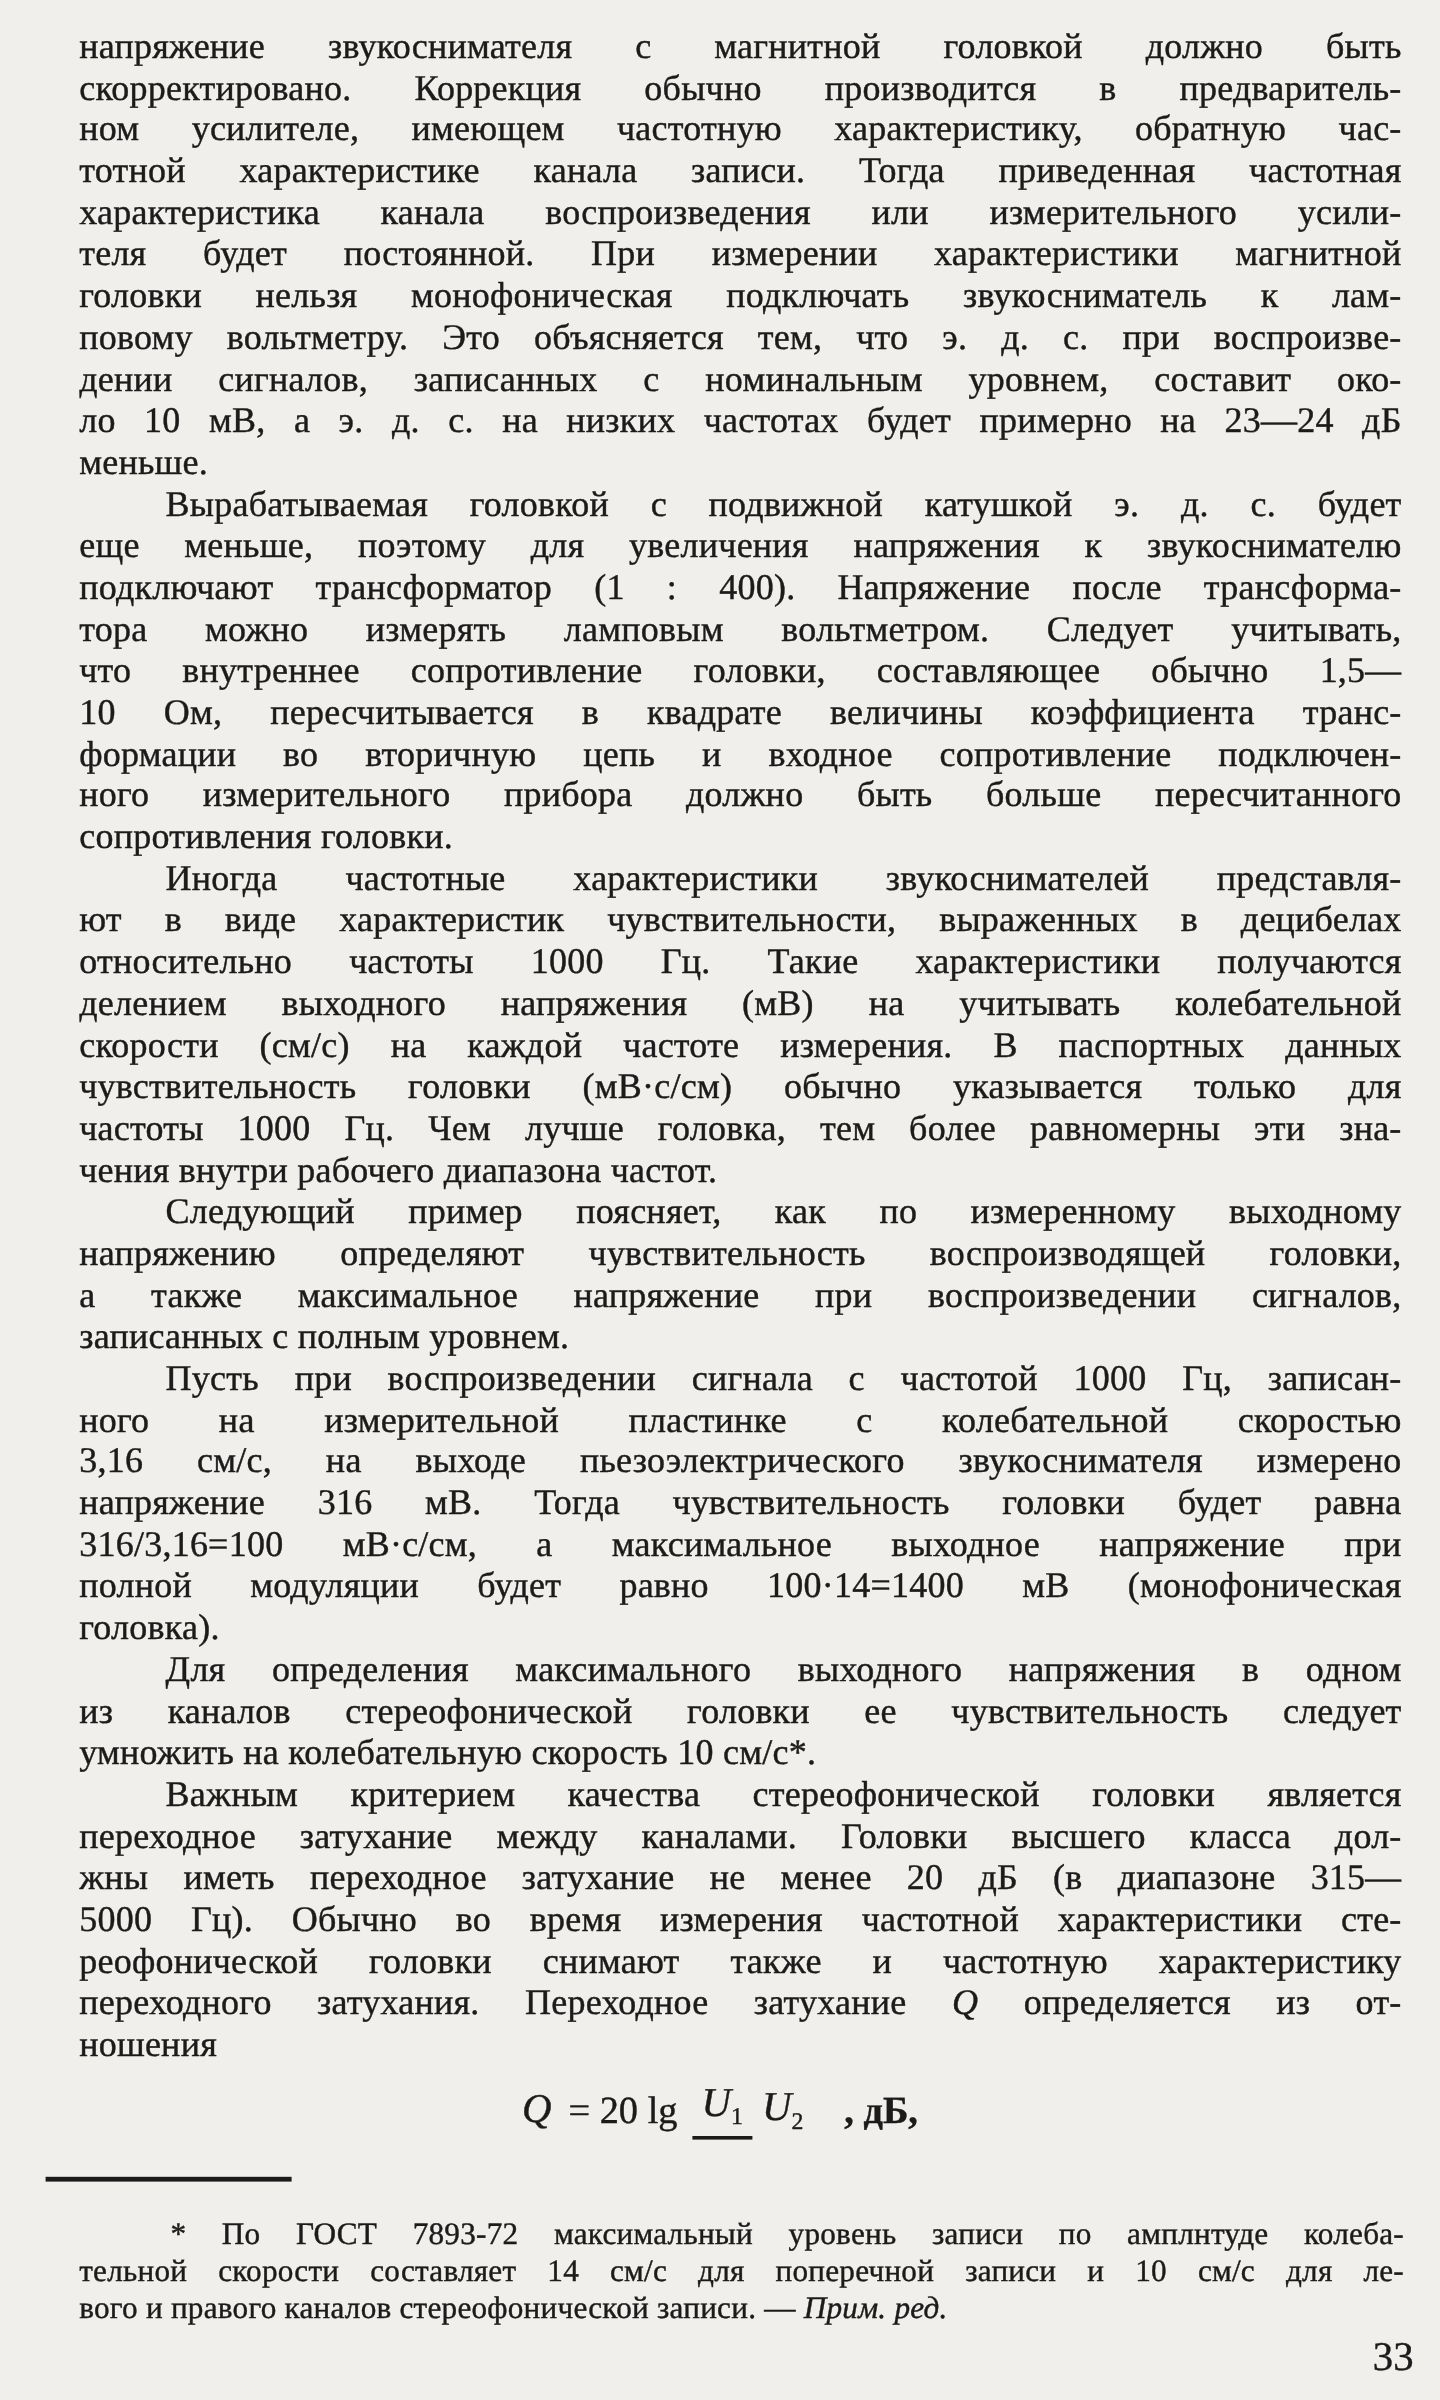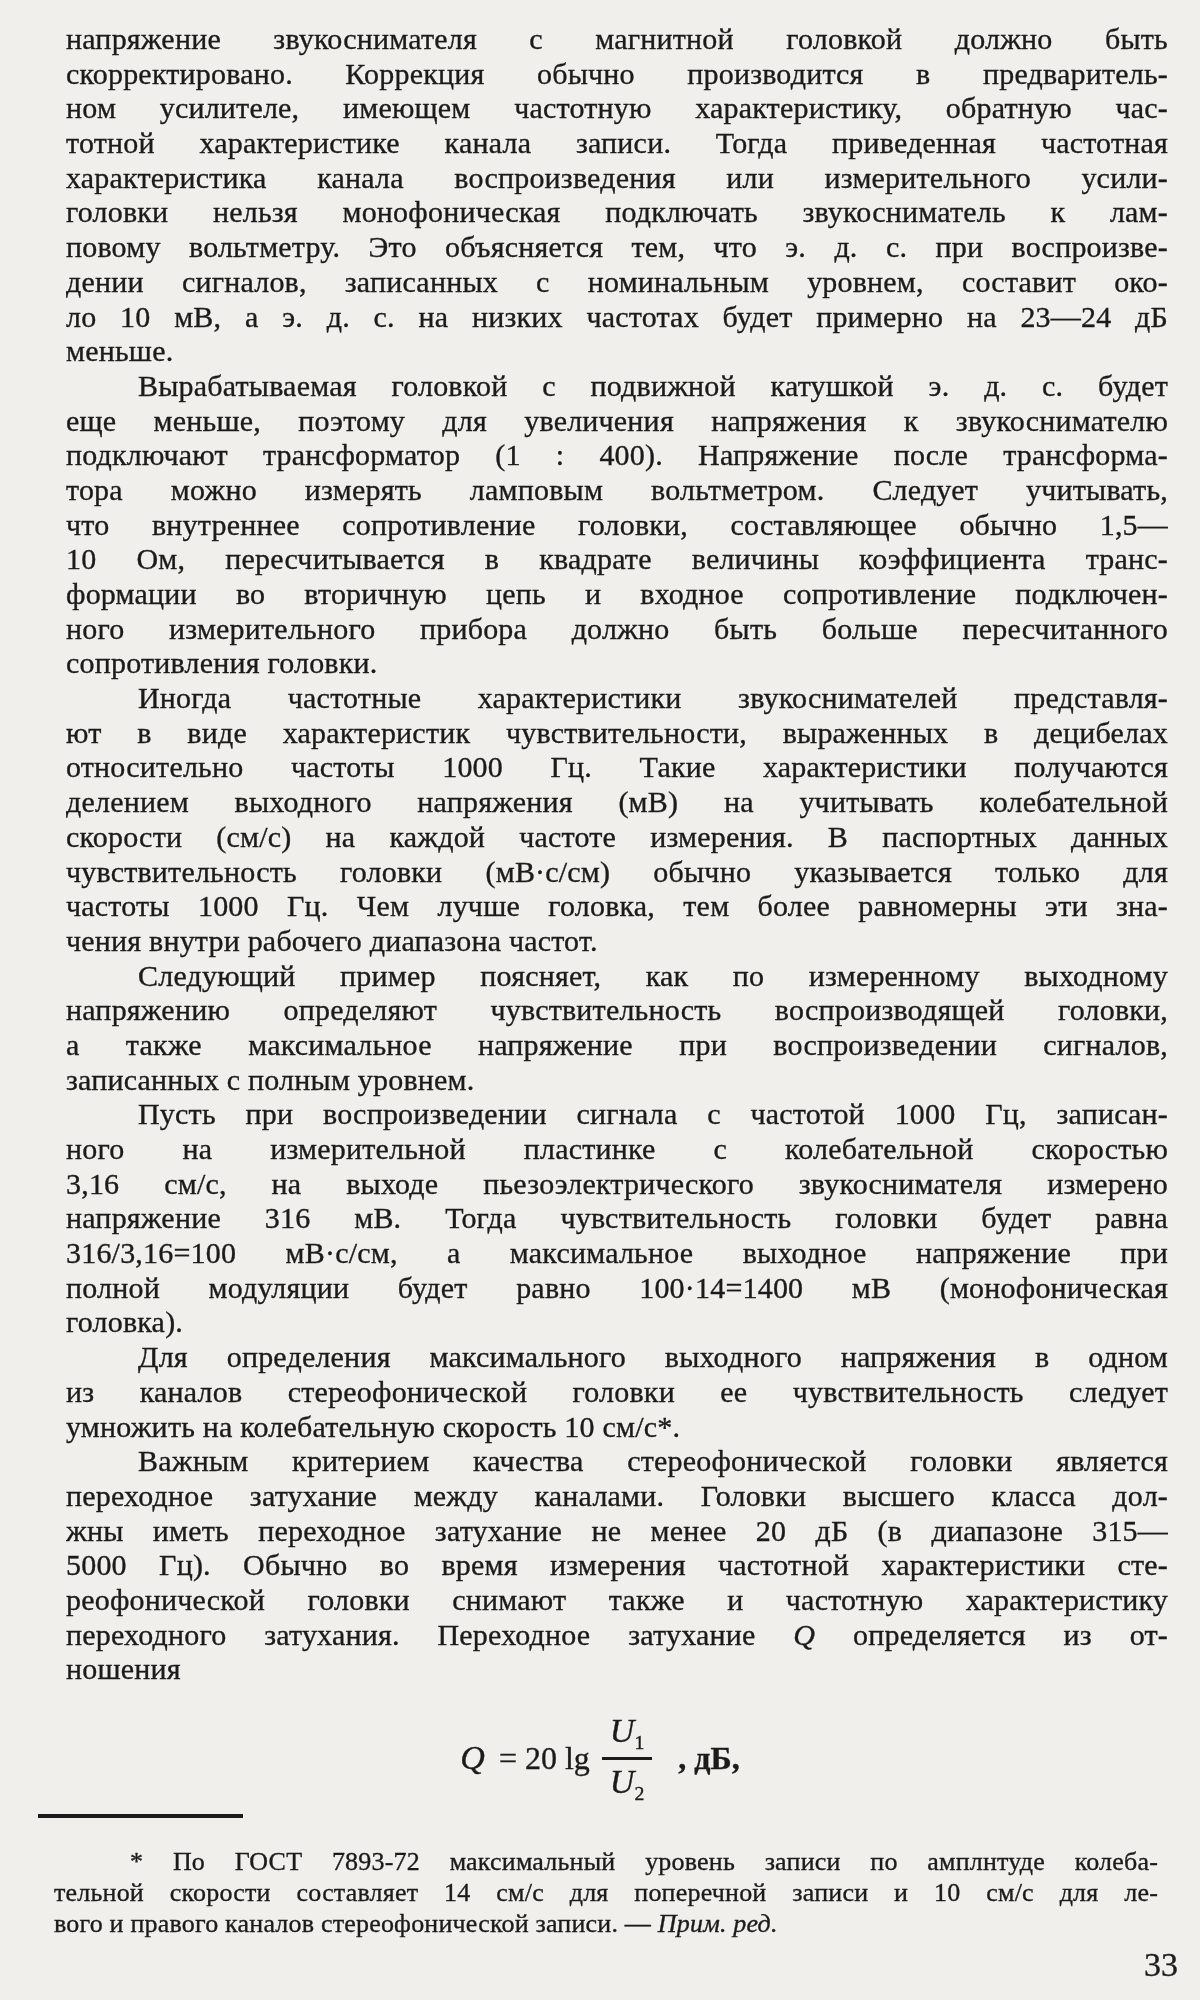--- a/index.html
+++ b/index.html
@@ -37,48 +37,49 @@
   .line.ind{text-indent:72px;}
   .it{font-style:italic;}
 
   .formula{
     position:absolute;left:0;top:1708px;width:1200px;height:100px;
     display:flex;justify-content:center;align-items:center;
     font-size:32px;
   }
   .formula .fvar{font-style:italic;font-size:34px;}
   .formula .fmid{margin:0 12px 0 14px;}
-  .frac{display:inline-flex;flex-direction:column;align-items:center;line-height:1.15;}
+  .frac{display:inline-flex;align-items:center;line-height:1.15;}
   .frac .num{border-bottom:3px solid var(--ink);padding:0 8px 3px 8px;}
   .frac .den{padding:2px 8px 0 8px;}
   .frac sub{font-size:0.62em;font-style:normal;}
   .formula .ftail{margin-left:26px;font-weight:bold;}
 
   .fn-rule{position:absolute;left:38px;top:1814px;width:205px;height:4px;background:var(--ink);}
-  .footnote-text{position:absolute;left:18px;top:1846px;width:1140px;}
+  .footnote-text{position:absolute;left:30px;top:1846px;width:1140px;}
   .footnote-text .line{
     font-size:var(--fn-fs);
     line-height:var(--fn-lh);
     height:var(--fn-lh);
   }
   .footnote-text .line.ind{text-indent:76px;}
 
   .pagenum{position:absolute;top:1946px;right:22px;font-size:34px;}
 </style>
 </head>
 <body>
 
 <div class="page">
 
   <div class="main-text">
       <div class="line"><span>напряжение звукоснимателя с магнитной головкой должно быть</span></div>
       <div class="line"><span>скорректировано. Коррекция обычно производится в предваритель-</span></div>
       <div class="line"><span>ном усилителе, имеющем частотную характеристику, обратную час-</span></div>
       <div class="line"><span>тотной характеристике канала записи. Тогда приведенная частотная</span></div>
       <div class="line"><span>характеристика канала воспроизведения или измерительного усили-</span></div>
+      <div class="line"><span>теля будет постоянной. При измерении характеристики магнитной</span></div>
       <div class="line"><span>головки нельзя монофоническая подключать звукосниматель к лам-</span></div>
       <div class="line"><span>повому вольтметру. Это объясняется тем, что э. д. с. при воспроизве-</span></div>
       <div class="line"><span>дении сигналов, записанных с номинальным уровнем, составит око-</span></div>
       <div class="line"><span>ло 10 мВ, а э. д. с. на низких частотах будет примерно на 23—24 дБ</span></div>
       <div class="line end"><span>меньше.</span></div>
       <div class="line ind"><span>Вырабатываемая головкой с подвижной катушкой э. д. с. будет</span></div>
       <div class="line"><span>еще меньше, поэтому для увеличения напряжения к звукоснимателю</span></div>
       <div class="line"><span>подключают трансформатор (1 : 400). Напряжение после трансформа-</span></div>
       <div class="line"><span>тора можно измерять ламповым вольтметром. Следует учитывать,</span></div>
       <div class="line"><span>что внутреннее сопротивление головки, составляющее обычно 1,5—</span></div>

